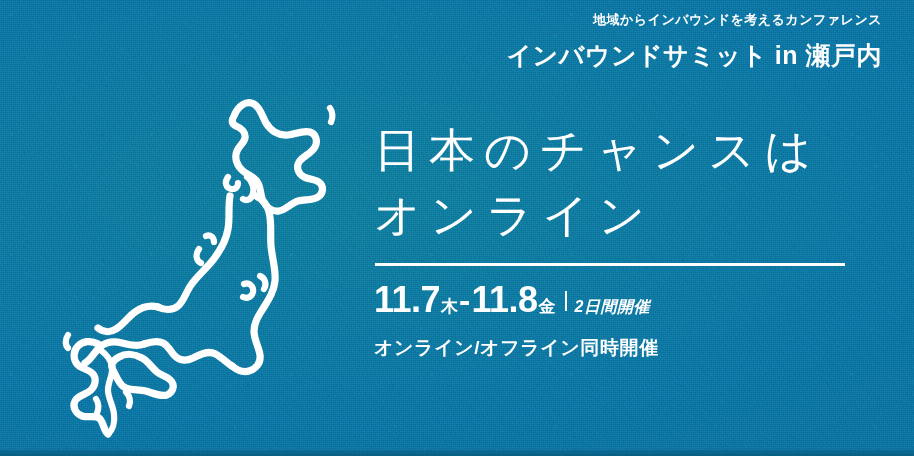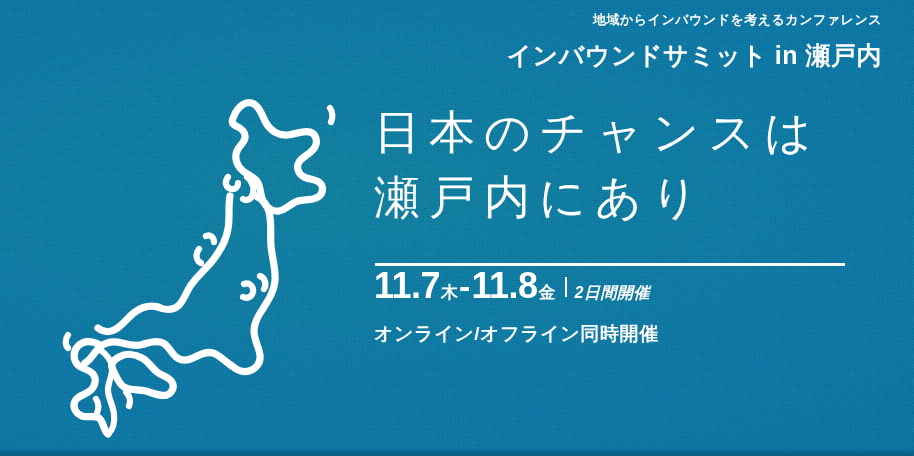--- a/index.html
+++ b/index.html
@@ -92,21 +92,21 @@
     line-height: 1.3;
     white-space: nowrap;
     margin-top: 9px;
     color: #ffffff;
   }
 
   
   .headline-block {
     position: absolute;
     left: 374px;
-    top: 100px;
+    top: 118px;
     z-index: 5;
   }
   .headline-line {
     font-family: "Liberation Serif", "DejaVu Serif", serif;
     font-size: 46px;
     font-weight: 400;
     letter-spacing: 9px;
     line-height: 1.42;
     white-space: nowrap;
     color: #ffffff;
@@ -120,21 +120,21 @@
     width: 470px;
     height: 3px;
     background: #ffffff;
     z-index: 5;
   }
 
   
   .schedule {
     position: absolute;
     left: 374px;
-    top: 268px;
+    top: 282px;
     z-index: 5;
   }
   .date-row {
     display: flex;
     align-items: baseline;
     white-space: nowrap;
     line-height: 1;
   }
   .date-num {
     font-size: 36px;
@@ -290,21 +290,21 @@
     </svg>
   </div>
 
   <div class="conf-lockup">
     <div class="conf-tagline">地域からインバウンドを考えるカンファレンス</div>
     <div class="conf-title">インバウンドサミット in 瀬戸内</div>
   </div>
 
   <div class="headline-block">
     <div class="headline-line">日本のチャンスは</div>
-    <div class="headline-line">瀬戸内にあり</div>
+    <div class="headline-line">オンライン</div>
   </div>
 
   <div class="divider"></div>
 
   <div class="schedule">
     <div class="date-row">
       <span class="date-num">11.7</span>
       <span class="date-dow">木</span>
       <span class="date-dash">-</span>
       <span class="date-num">11.8</span>

